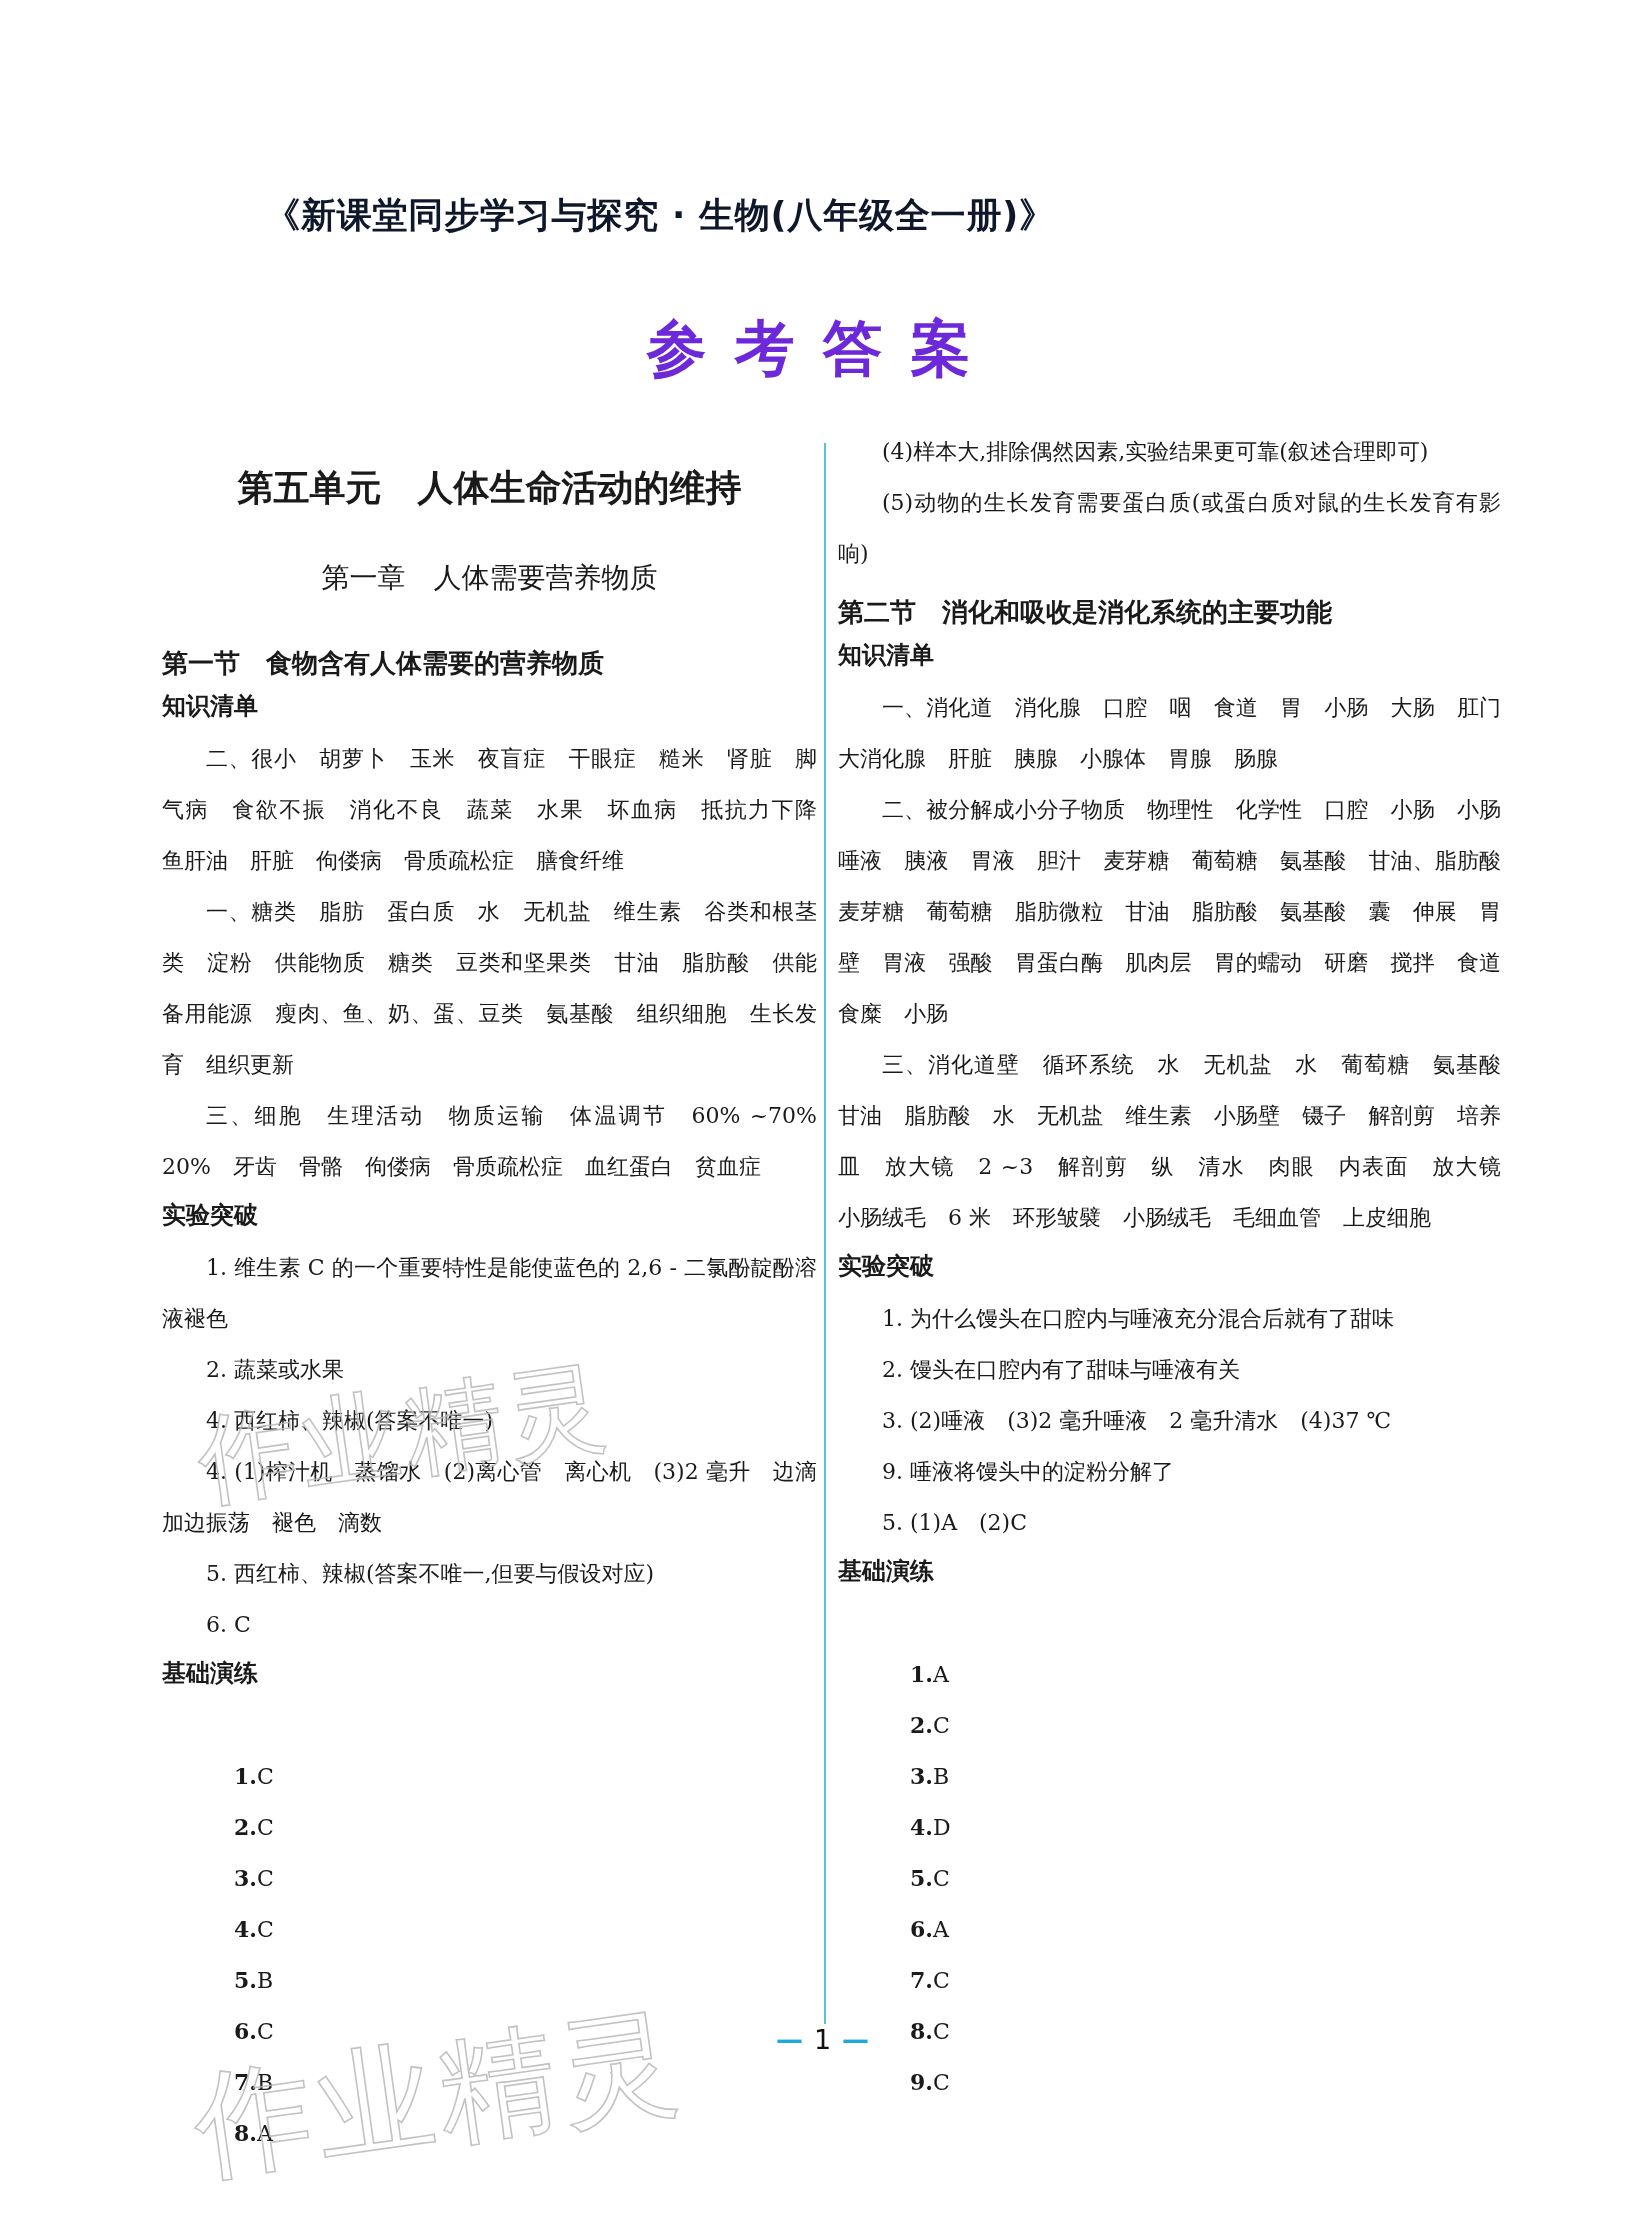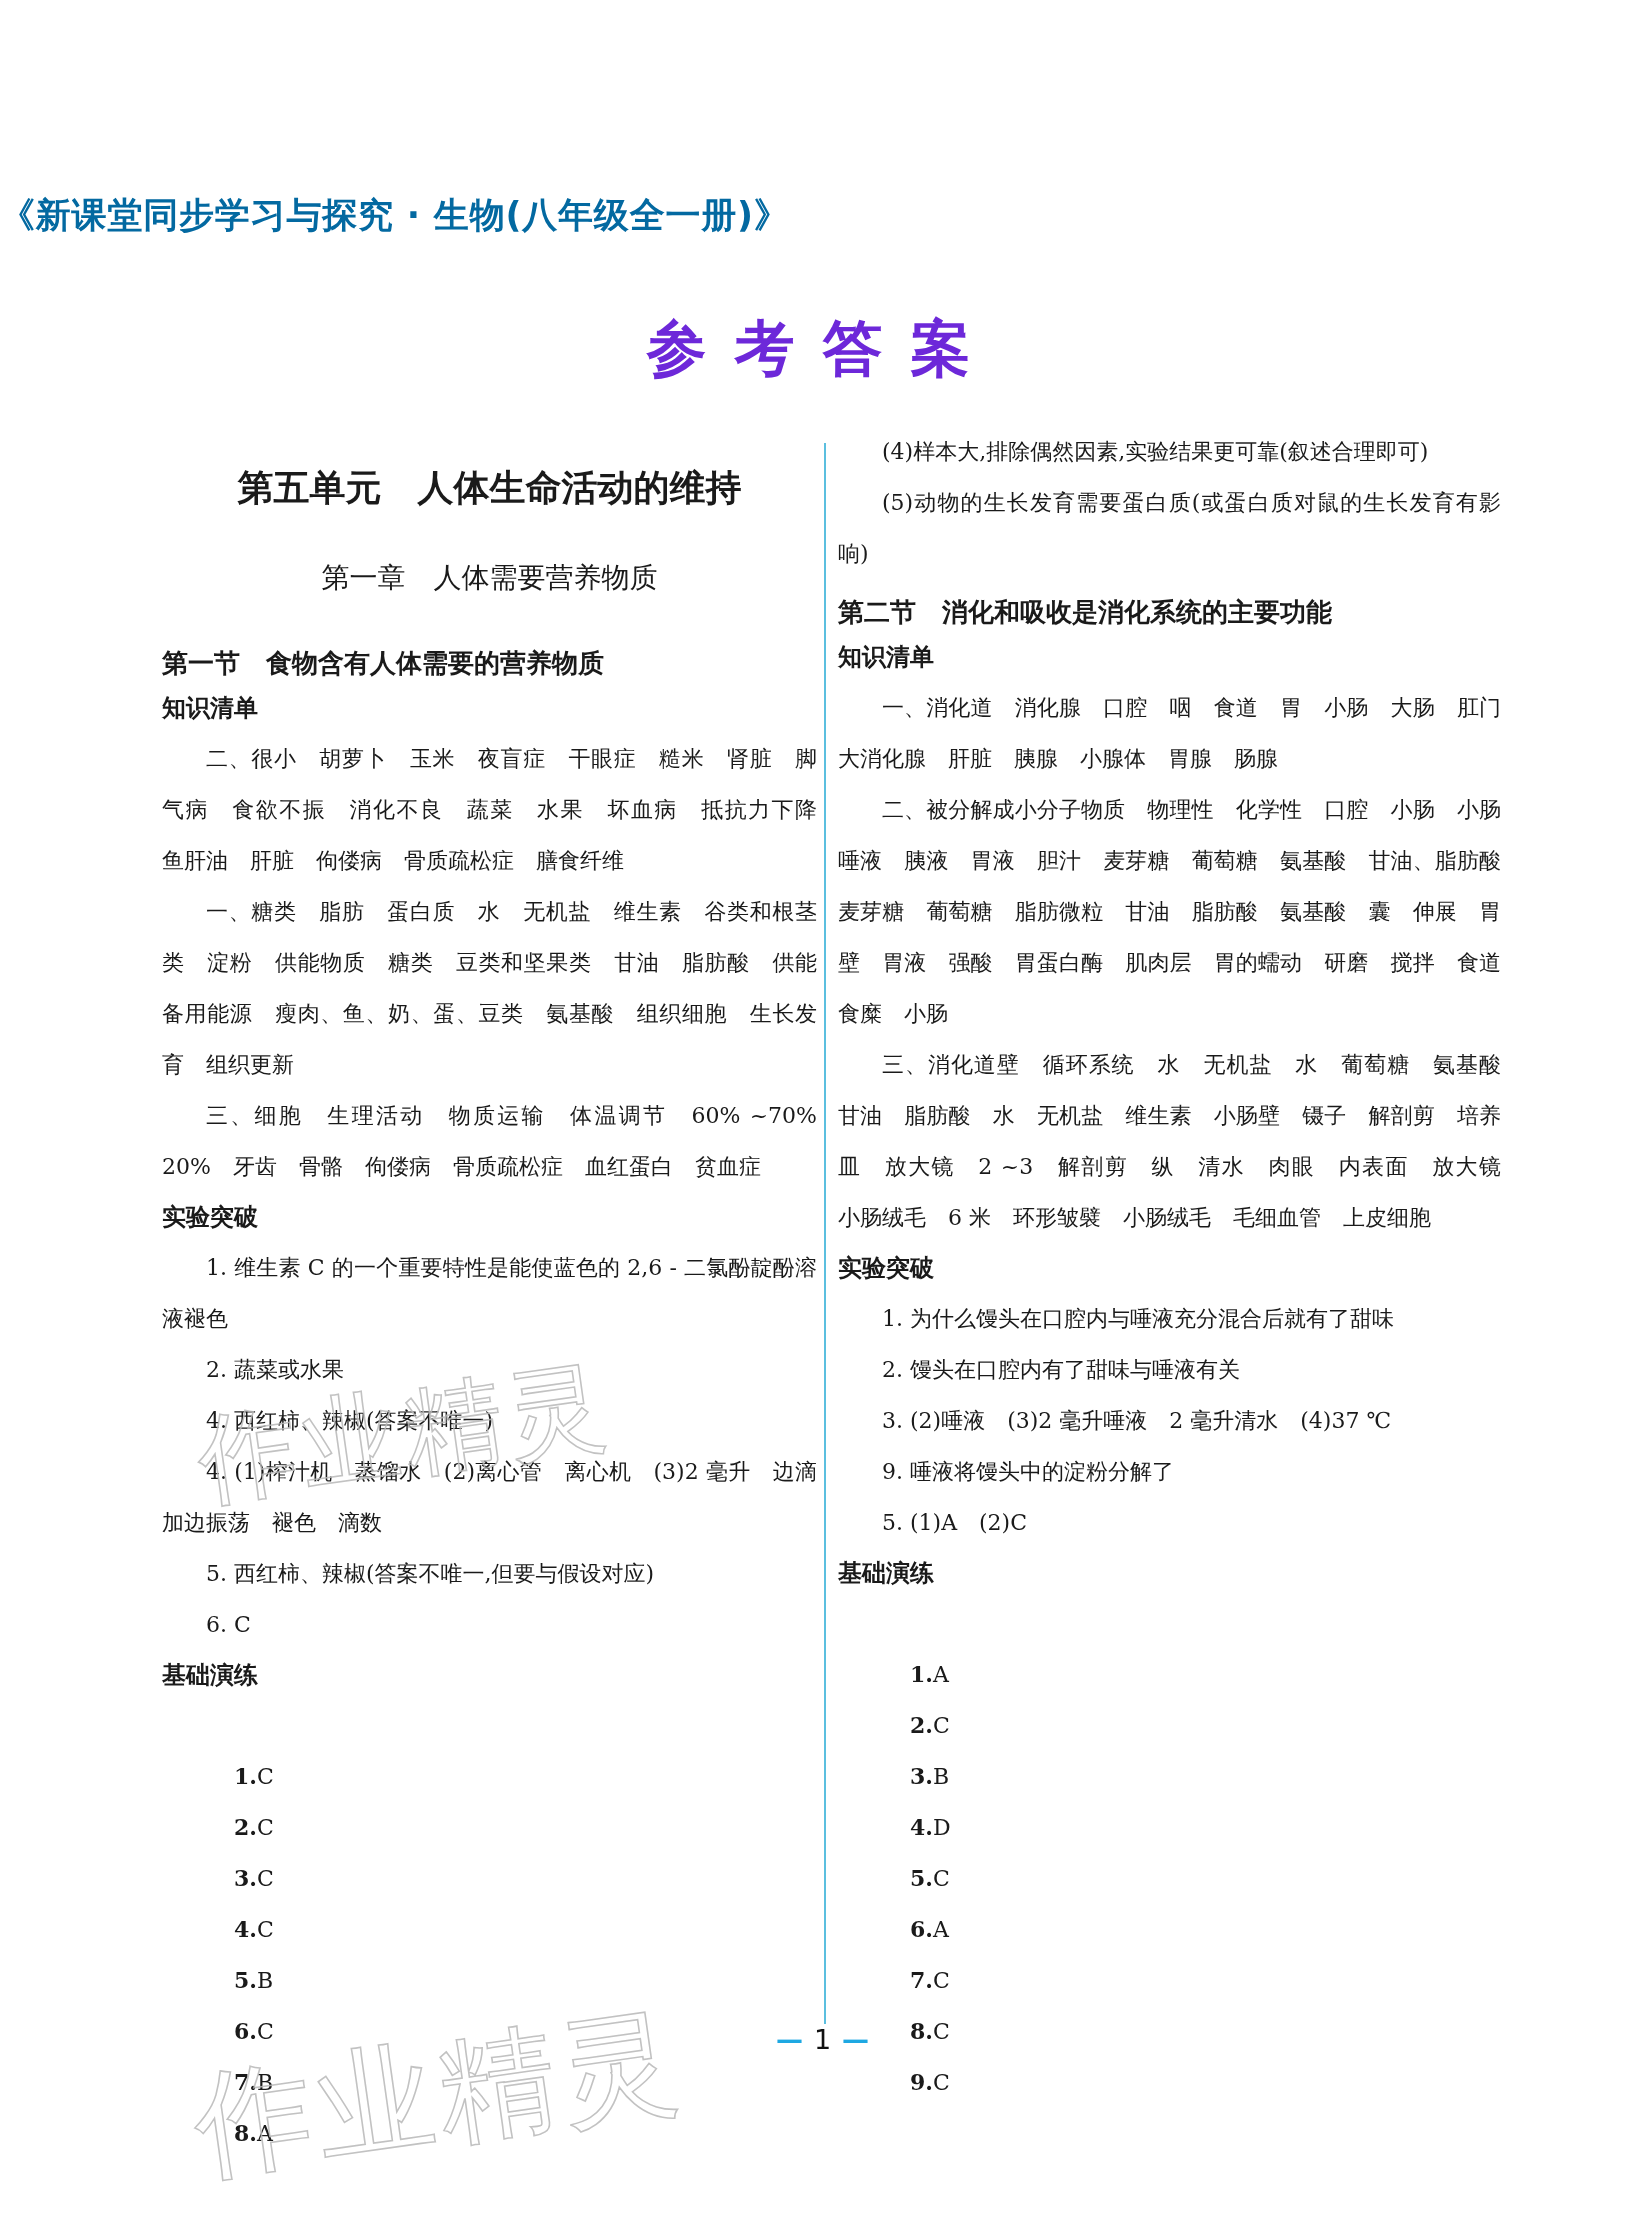--- a/index.html
+++ b/index.html
@@ -3,22 +3,22 @@
 <meta charset="utf-8">
 <style>
   html, body { margin: 0; padding: 0; background: #ffffff; }
   body {
     width: 1645px; height: 2216px; position: relative; overflow: hidden;
     font-family: "DejaVu Serif", "Liberation Serif", serif;
     color: #1a1a1a;
   }
   .book-title {
     position: absolute; left: 0; width: 1320px; top: 192px;
-    text-align: left; font-family: "DejaVu Sans", sans-serif;
-    font-size: 35px; font-weight: bold; letter-spacing: 0.8px; color: #0369a1;
+    text-align: center; font-family: "DejaVu Sans", sans-serif;
+    font-size: 35px; font-weight: bold; letter-spacing: 0.8px; color: #0f172a;
   }
   .answers-title {
     position: absolute; left: 0; width: 1645px; top: 309px;
     text-align: center; font-family: "DejaVu Sans", sans-serif;
     font-size: 60px; font-weight: bold; letter-spacing: 28px; color: #6d28d9;
   }
   .divider {
     position: absolute; left: 824px; top: 443px; width: 1.6px; height: 1581px;
     background: #5bbfdf;
   }
@@ -35,21 +35,21 @@
     font-family: "DejaVu Sans", sans-serif; font-size: 28px;
     text-align: center; margin-top: 39px; height: 39px; line-height: 39px; white-space: pre;
   }
   .section-title {
     font-family: "DejaVu Sans", sans-serif; font-size: 26px; font-weight: bold;
     height: 39px; line-height: 39px; white-space: pre;
   }
   .left .section-title { margin-top: 47px; }
   .right .section-title { margin-top: 14px; }
   .heading {
-    font-family: Liberation Sans, sans-serif; font-size: 24px; font-weight: bold;
+    font-family: Liberation Mono, monospace; font-size: 24px; font-weight: bold;
     height: 50px; line-height: 50px;
   }
   .para {
     font-size: 22px; line-height: 51px; text-align: justify;
     text-indent: 44px; word-spacing: 0; white-space: pre-wrap;
   }
   .answers-line {
     font-size: 22px; line-height: 51px; padding-left: 44px; white-space: pre;
   }
   .answers-line.flush { padding-left: 0; }

